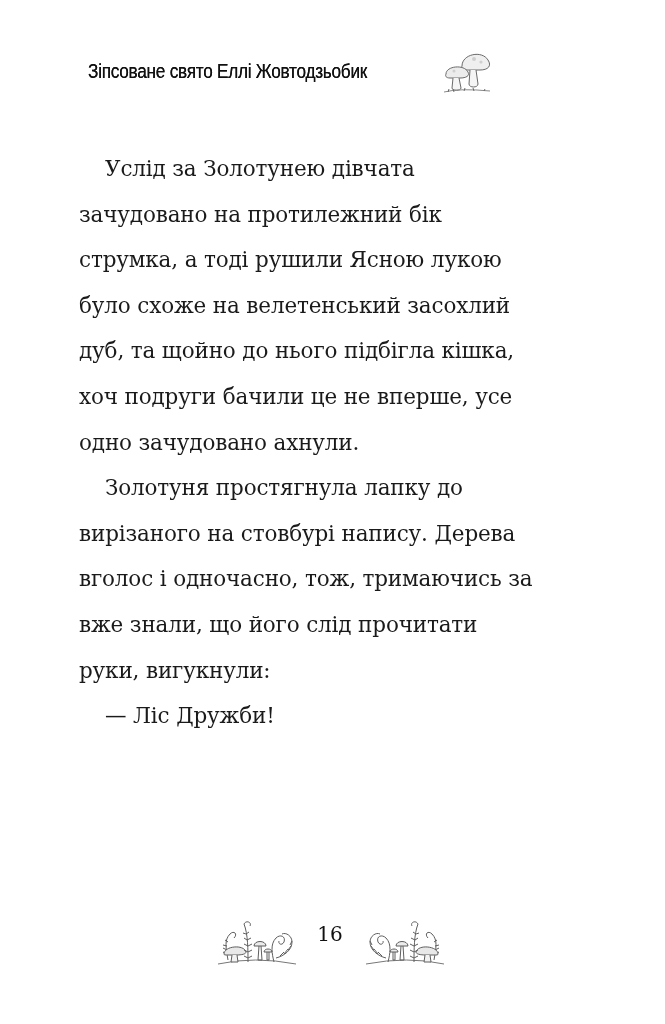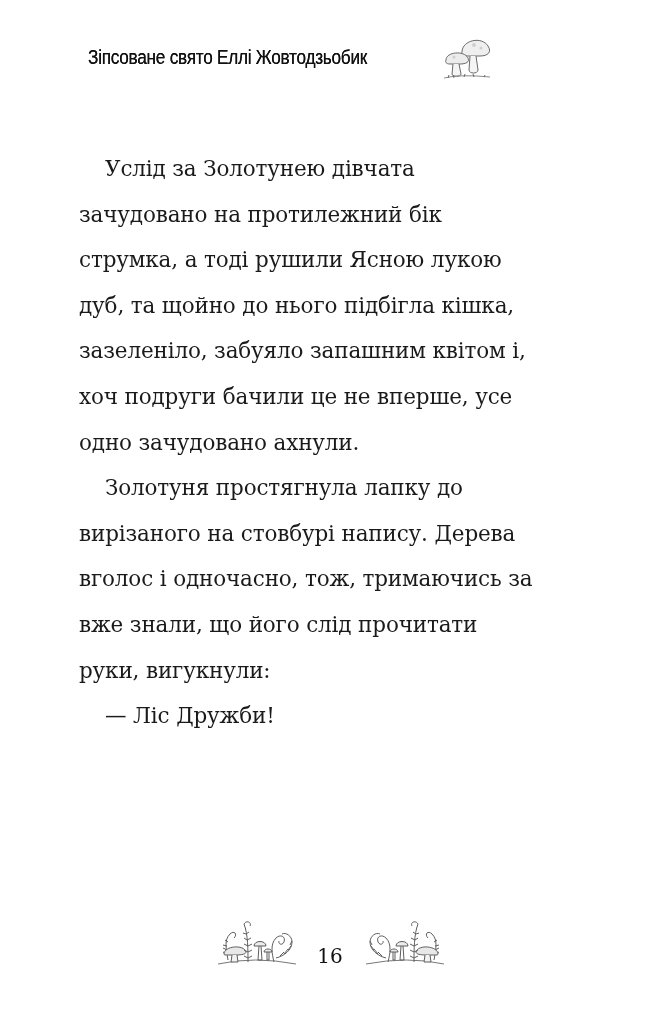--- a/index.html
+++ b/index.html
@@ -10,21 +10,21 @@
     body {
       width: 665px;
       height: 1024px;
       position: relative;
       overflow: hidden;
       color: #161616;
     }
     .running-header {
       position: absolute;
       left: 88px;
-      top: 46px;
+      top: 60px;
       display: flex;
       align-items: center;
     }
     .header-title {
       font-family: "Liberation Sans", "DejaVu Sans", sans-serif;
       font-size: 20px;
       font-weight: normal;
       letter-spacing: -0.3px;
       transform: scaleX(0.86);
       transform-origin: left center;
@@ -76,21 +76,21 @@
       position: absolute;
       left: 362px;
       top: 2px;
       width: 86px;
       height: 56px;
       transform: scaleX(-1);
     }
     .page-number {
       position: absolute;
       left: 314px;
-      top: 32px;
+      top: 10px;
       width: 32px;
       text-align: center;
       font-family: "DejaVu Serif", "Liberation Serif", serif;
       font-size: 20px;
       color: #111;
     }
     svg { display: block; }
   </style>
 </head>
 <body>
@@ -114,22 +114,22 @@
         <path d="M8 44 l1 -3 M14 44 l-1 -3 M24 43 l1 -3 M34 43 l-1 -3 M44 43 l1 -2"></path>
       </g>
     </svg>
   </span>
 </div>
 
 <div class="body-text">
   <span class="line indent">Услід за Золотунею дівчата</span>
   <span class="line">зачудовано на протилежний бік</span>
   <span class="line">струмка, а тоді рушили Ясною лукою</span>
+  <span class="line">було схоже на велетенський засохлий</span>
   <span class="line">дуб, та щойно до нього підбігла кішка,</span>
-  <span class="line">зазеленіло, забуяло запашним квітом і,</span>
   <span class="line">хоч подруги бачили це не вперше, усе</span>
   <span class="line">одно зачудовано ахнули.</span>
   <span class="line indent">Золотуня простягнула лапку до</span>
   <span class="line">вирізаного на стовбурі напису. Дерева</span>
   <span class="line">вголос і одночасно, тож, тримаючись за</span>
   <span class="line">вже знали, що його слід прочитати</span>
   <span class="line">руки, вигукнули:</span>
   <span class="line indent">— Ліс Дружби!</span>
 </div>
 

